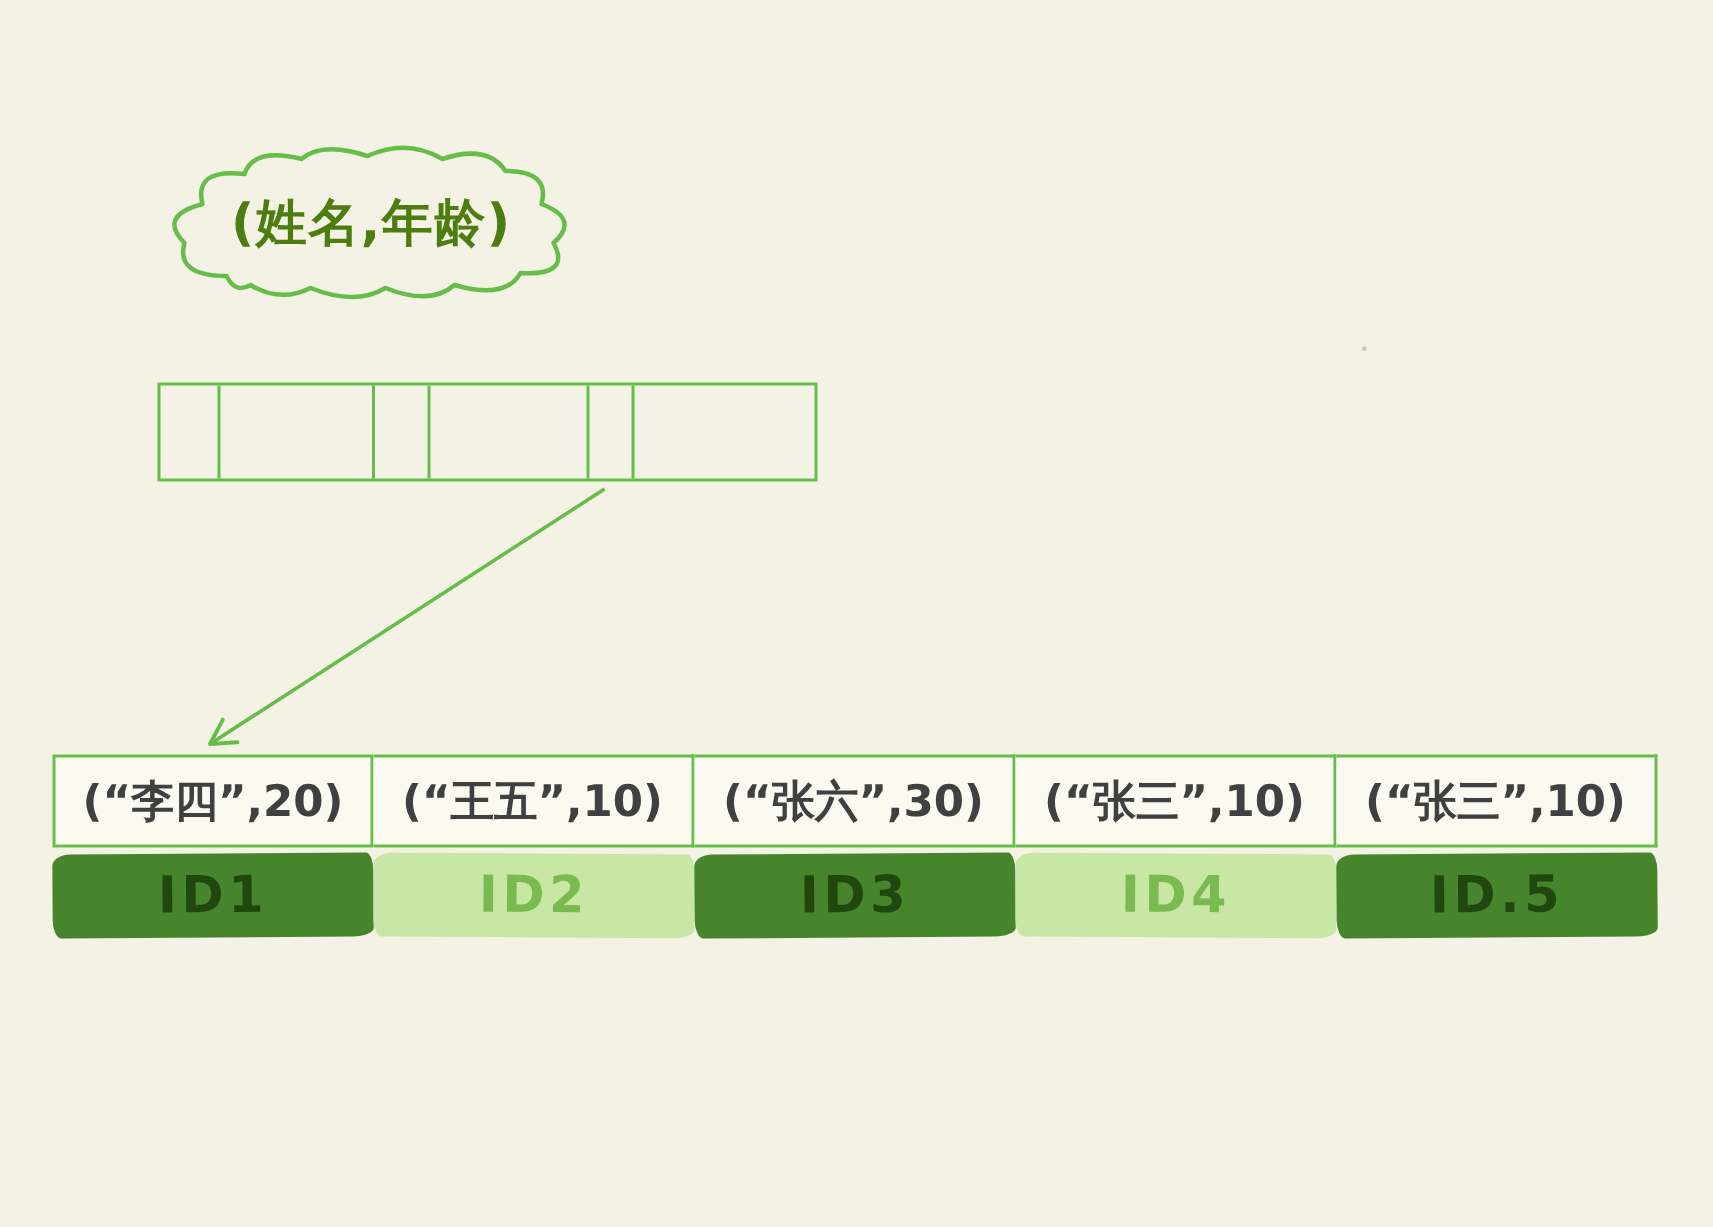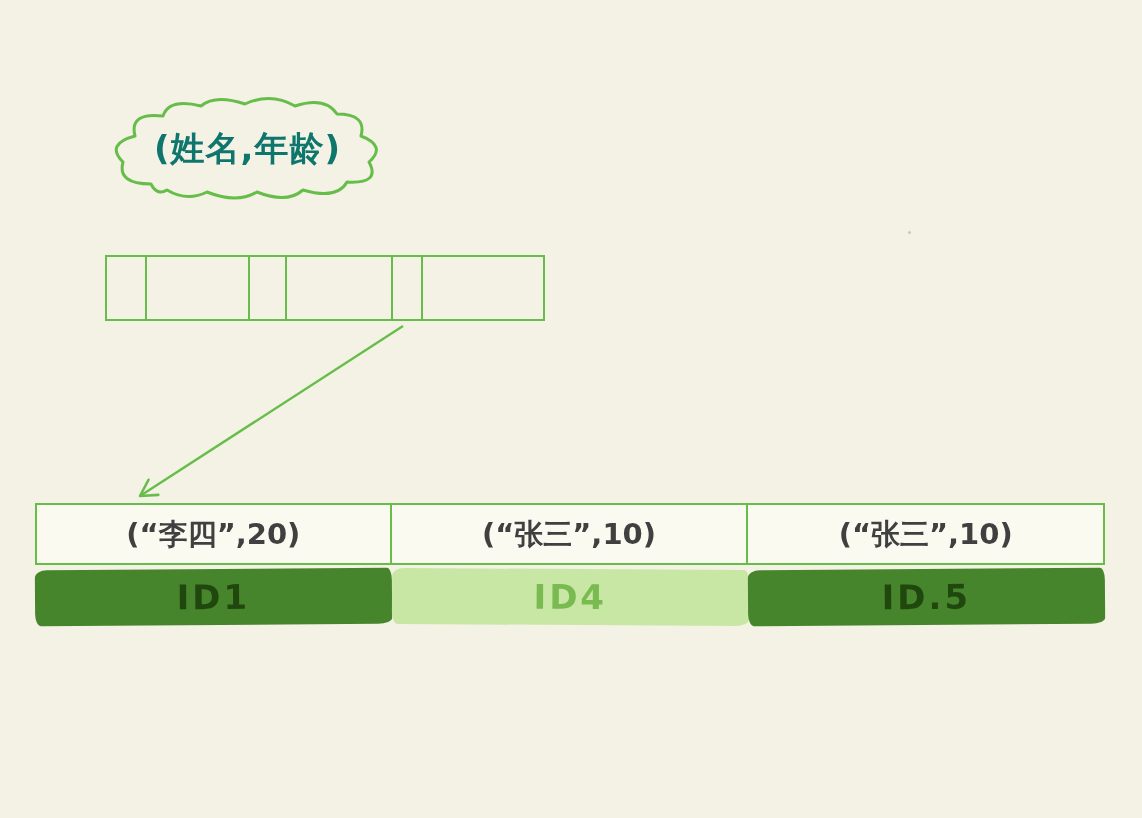--- a/index.html
+++ b/index.html
@@ -39,21 +39,21 @@
     position: absolute;
     left: 0; top: 0;
   }
   .cloud-text {
     position: absolute;
     left: 0; right: 0;
     top: 34px;
     text-align: center;
     font-size: 34px;
     font-weight: bold;
-    color: #0f766e;
+    color: #4d7c0f;
     letter-spacing: 1px;
   }
 
   
   .index-node {
     position: absolute;
     left: 105px;
     top: 255px;
     width: 436px;
     height: 62px;
@@ -178,21 +178,29 @@
     <div class="cell c6"></div>
   </div>
 
   <div class="records-table">
 
     <div class="record-col">
       <div class="tuple-cell">(“李四”,20)</div>
       <div class="id-block dark">ID1</div>
     </div>
 
-
+    <div class="record-col">
+      <div class="tuple-cell">(“王五”,10)</div>
+      <div class="id-block light">ID2</div>
+    </div>
+
+    <div class="record-col">
+      <div class="tuple-cell">(“张六”,30)</div>
+      <div class="id-block dark">ID3</div>
+    </div>
 
     <div class="record-col">
       <div class="tuple-cell">(“张三”,10)</div>
       <div class="id-block light">ID4</div>
     </div>
 
     <div class="record-col">
       <div class="tuple-cell">(“张三”,10)</div>
       <div class="id-block dark">ID.5</div>
     </div>

